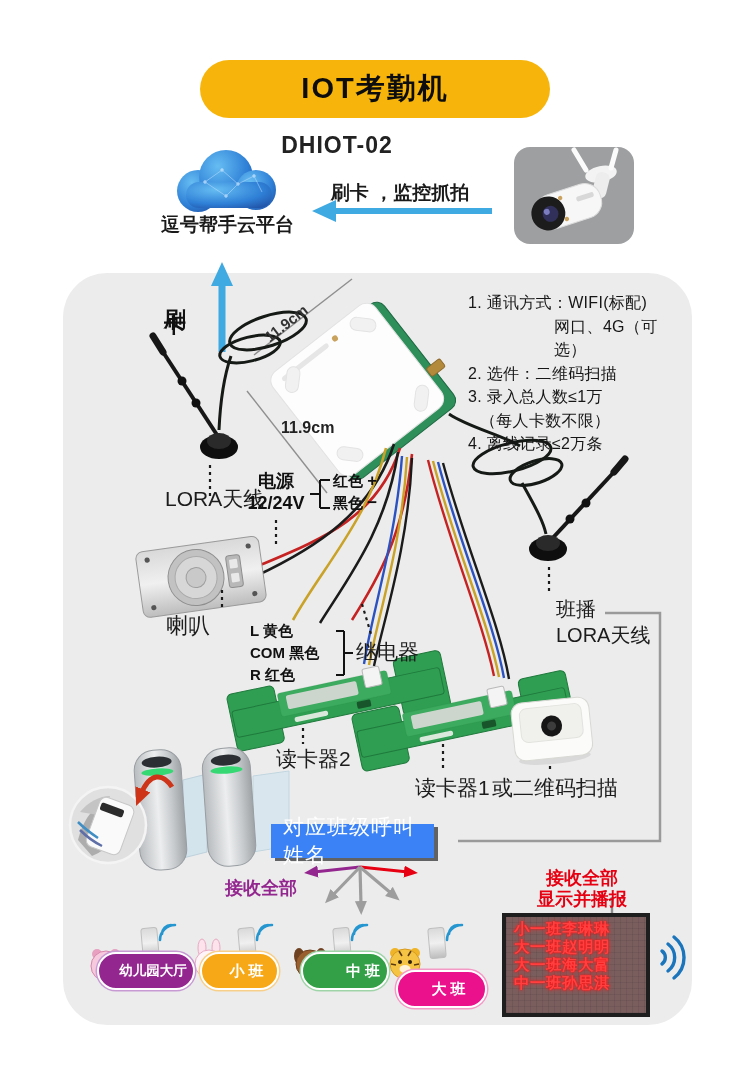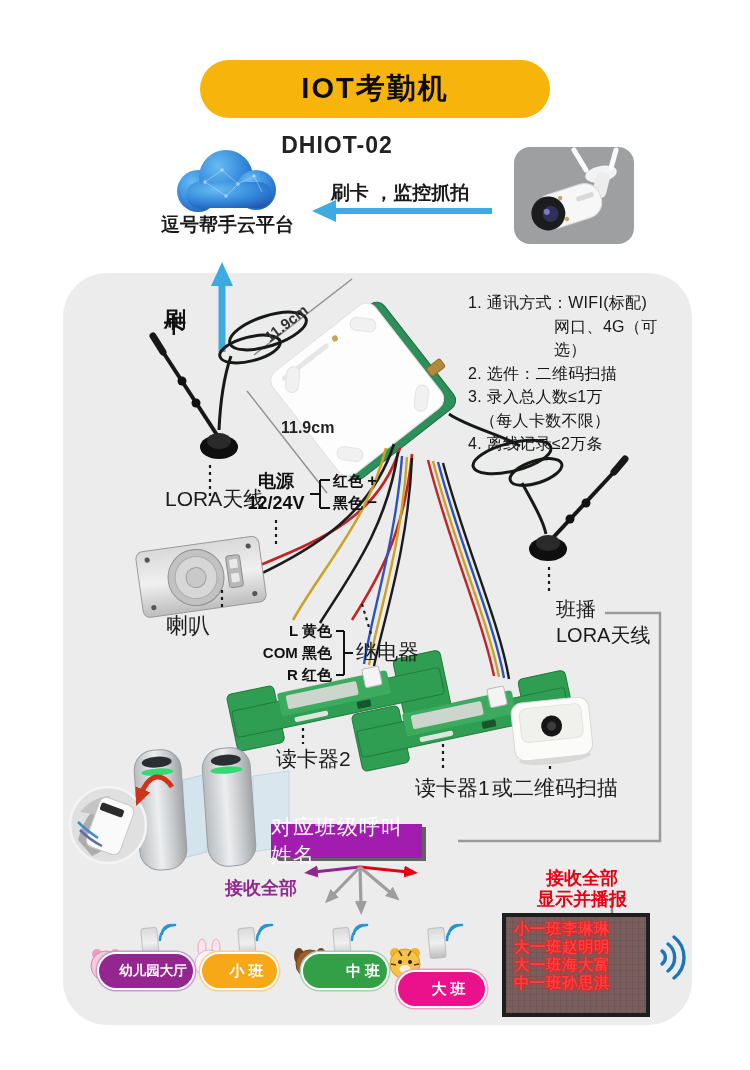--- a/index.html
+++ b/index.html
@@ -20,29 +20,29 @@
   .specs{left:468px;top:291px;width:215px;font-size:16px;line-height:23.5px;color:#161616;letter-spacing:.3px;}
   .specs .ind1{padding-left:86px;} .specs .ind2{padding-left:12px;}
   .dim-side{left:258px;top:306px;width:78px;font-size:15px;color:#333;transform:rotate(-38deg);font-weight:bold;}
   .dim-bottom{left:281px;top:419px;font-size:16px;color:#222;font-weight:bold;}
   .lbl{color:#1c1c1c;}
   .wifi-lbl{left:165px;top:485px;font-size:21px;}
   .power-blk{left:243px;top:470px;width:66px;text-align:center;font-size:18px;line-height:22px;font-weight:bold;}
   .wire-colors{left:333px;top:470px;font-size:15px;font-weight:bold;line-height:22px;}
   .wire-colors .sign{font-size:17px;font-weight:bold;}
   .speaker-lbl{left:166px;top:611px;font-size:22px;}
-  .relay-rows{left:250px;top:620px;width:82px;text-align:right;font-size:15px;font-weight:bold;line-height:22px;}
+  .relay-rows{left:250px;top:620px;width:82px;font-size:15px;font-weight:bold;line-height:22px;}
   .relay-lbl{left:356px;top:638px;font-size:21px;}
   .lora-lbl{left:556px;top:596px;font-size:20px;line-height:26px;}
   .reader2-lbl{left:276px;top:745px;font-size:21px;}
   .reader1-lbl{left:415px;top:774px;font-size:21px;}
   .qr-lbl{left:492px;top:774px;font-size:21px;}
-  .call-badge{left:271px;top:824px;width:151px;height:34px;background:#a21caf;color:#fff;
+  .call-badge{left:271px;top:824px;width:151px;height:34px;background:#3b82f6;color:#fff;
       display:flex;align-items:center;justify-content:center;font-size:21px;letter-spacing:1px;
-      box-shadow:4px 3px 0 #616264;}
+      box-shadow:4px 3px 0 #616264;padding-left:12px;}
   .recv-left{left:225px;top:876px;font-size:18px;font-weight:bold;color:#93278F;}
   .recv-right{left:518px;top:868px;width:128px;text-align:center;font-size:18px;font-weight:bold;color:#E60012;line-height:21px;}
   
   .led{left:502px;top:913px;width:148px;height:104px;background:#7A5E5E;border:4px solid #1E1E1E;
       box-sizing:border-box;padding:3px 0 0 8px;
       background-image:repeating-linear-gradient(0deg,rgba(0,0,0,.07) 0 1px,transparent 1px 6px),
                        repeating-linear-gradient(90deg,rgba(0,0,0,.07) 0 1px,transparent 1px 6px);}
   .led div{font-size:15.5px;font-weight:bold;color:#FF4040;line-height:18px;letter-spacing:.5px;
       text-shadow:0 0 2px #ff0000,0 0 5px #ff2a2a;white-space:nowrap;}
   

